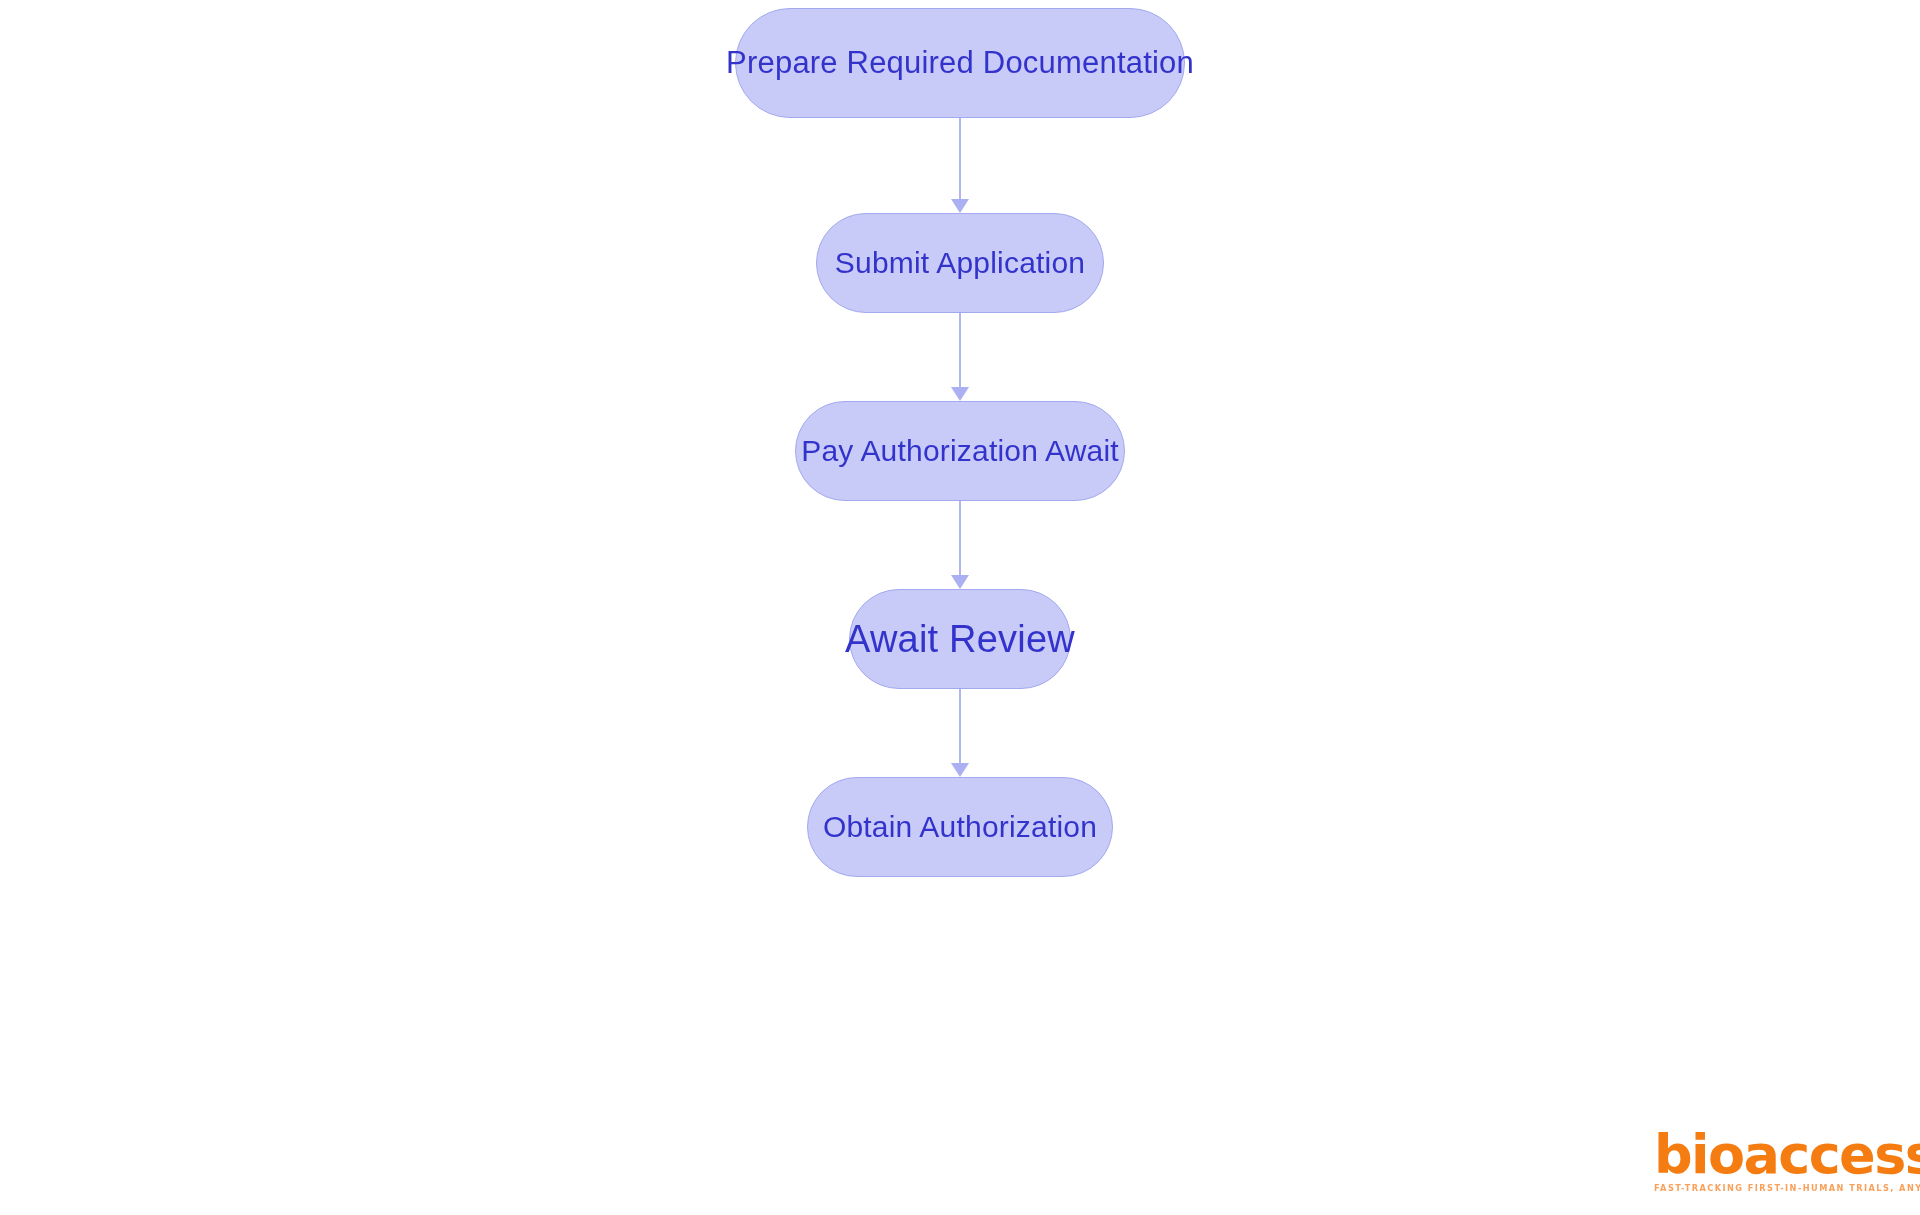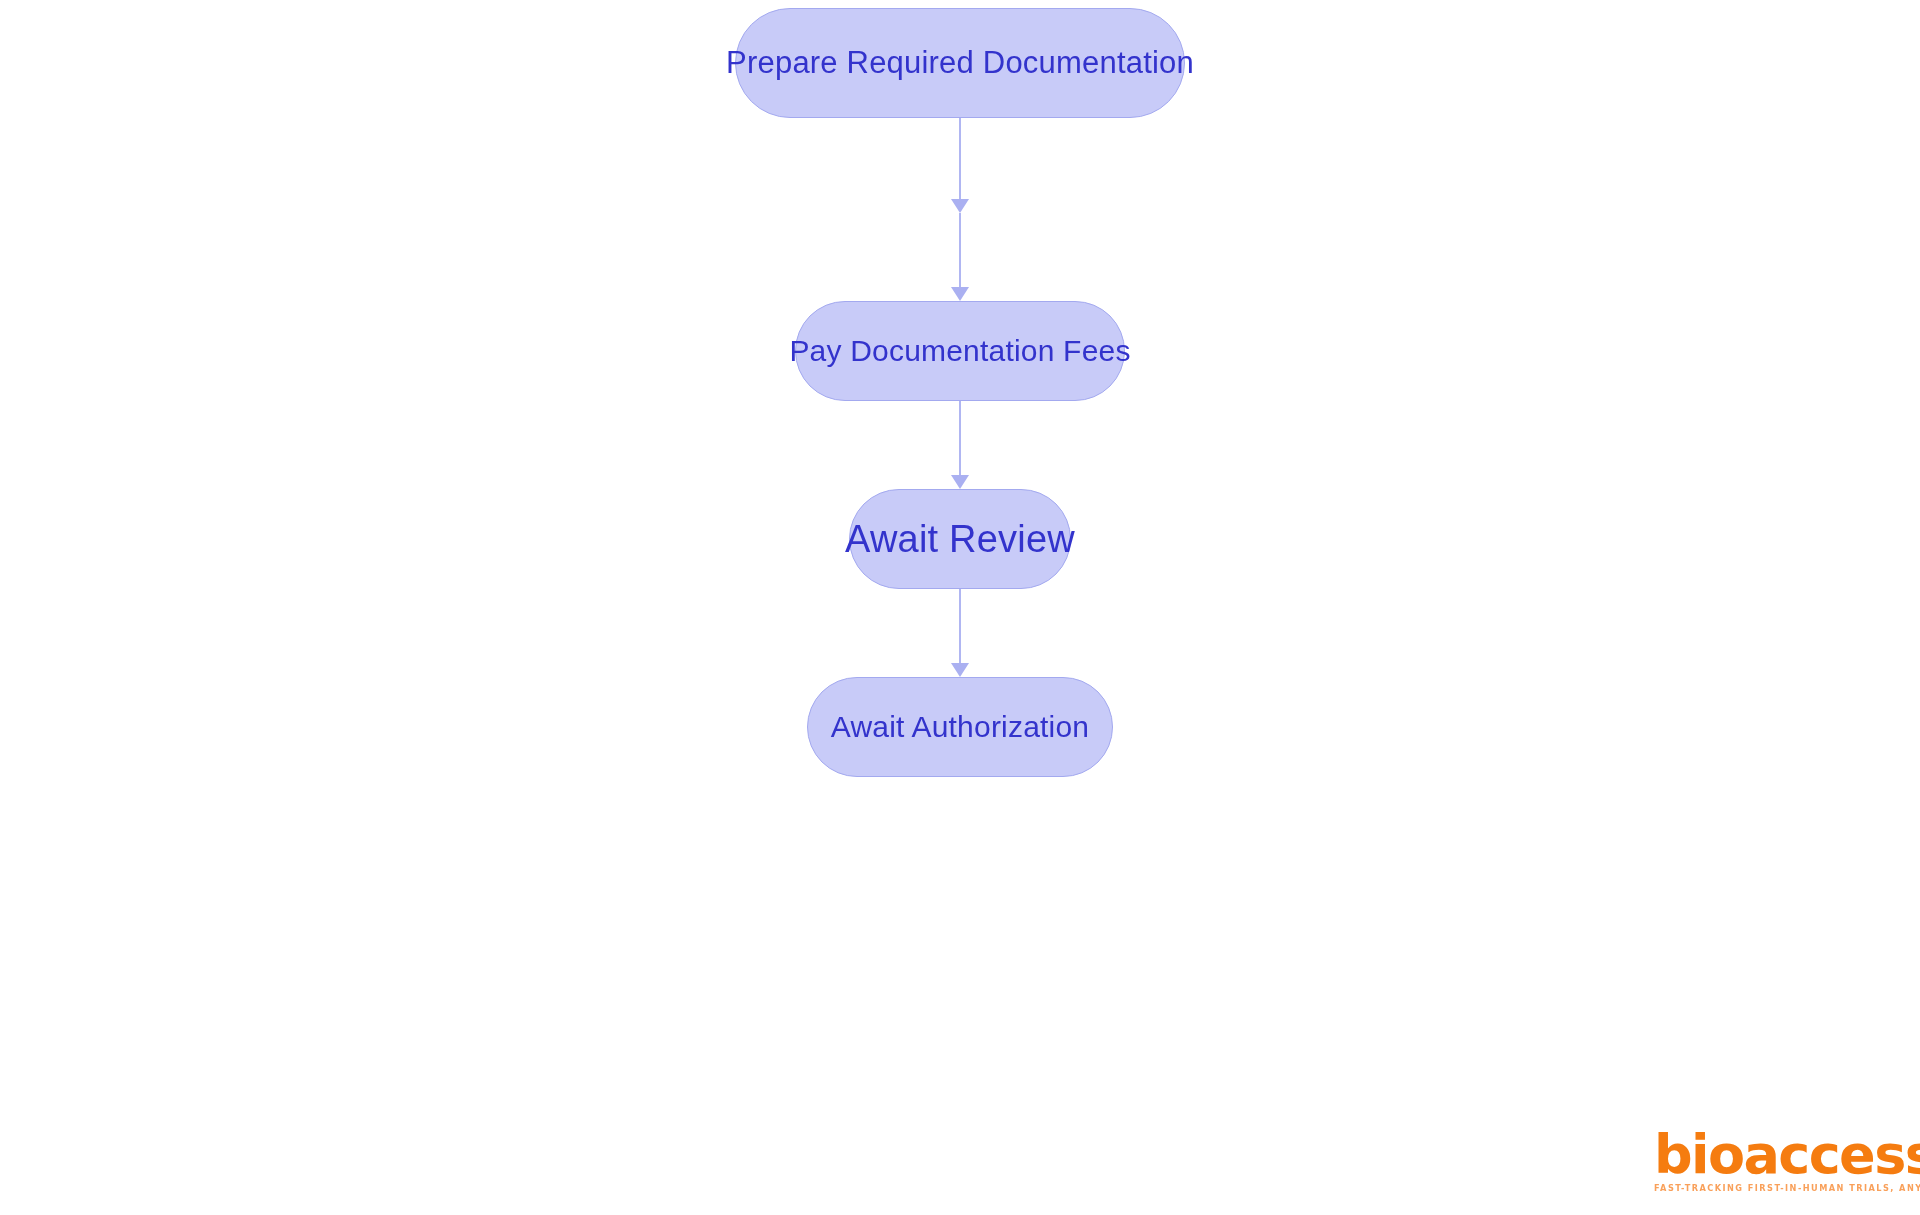--- a/index.html
+++ b/index.html
@@ -122,46 +122,49 @@
 
     <div class="node node-0">
       <span>Prepare Required Documentation</span>
     </div>
 
     <div class="connector gap-0">
       <div class="stem"></div>
       <div class="head"></div>
     </div>
 
+    <div class="node node-1">
+      <span>Submit Application</span>
+    </div>
 
     <div class="connector gap-1">
       <div class="stem"></div>
       <div class="head"></div>
     </div>
 
     <div class="node node-2">
-      <span>Pay Documentation Fees</span>
+      <span>Pay Authorization Await</span>
     </div>
 
     <div class="connector gap-2">
       <div class="stem"></div>
       <div class="head"></div>
     </div>
 
     <div class="node node-3">
       <span>Await Review</span>
     </div>
 
     <div class="connector gap-3">
       <div class="stem"></div>
       <div class="head"></div>
     </div>
 
     <div class="node node-4">
-      <span>Await Authorization</span>
+      <span>Obtain Authorization</span>
     </div>
 
   </div>
 
   <div id="brand-logo">
     <div class="logo-wordmark"><span>bioaccess</span></div>
     <div class="logo-tagline">FAST-TRACKING FIRST-IN-HUMAN TRIALS, ANYWHERE</div>
   </div>
 
 </div>

